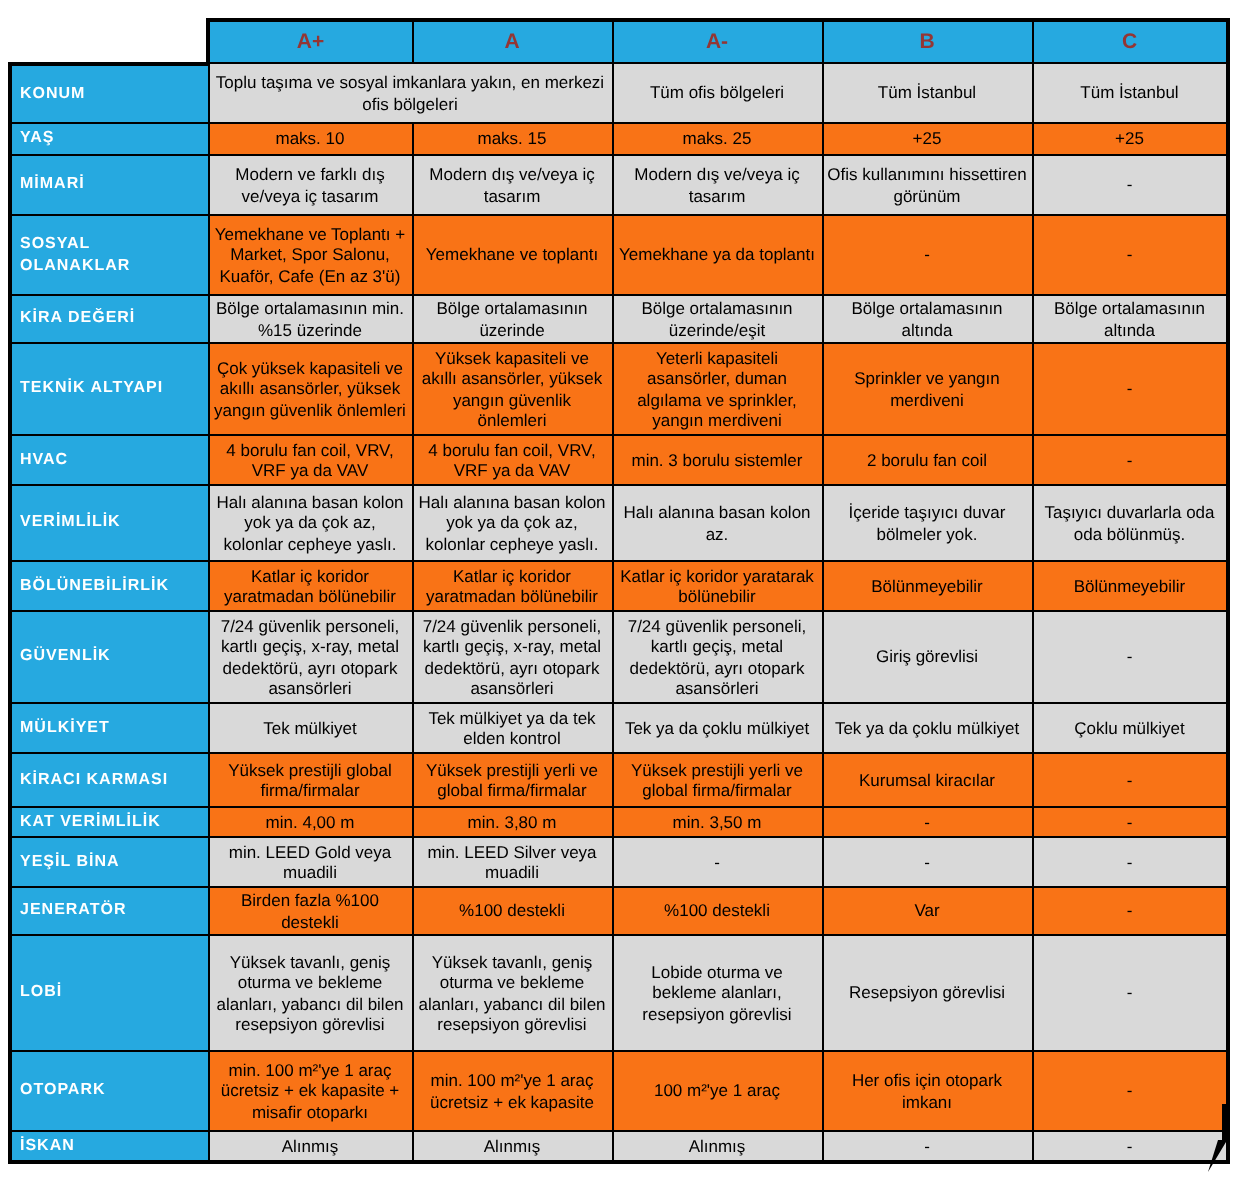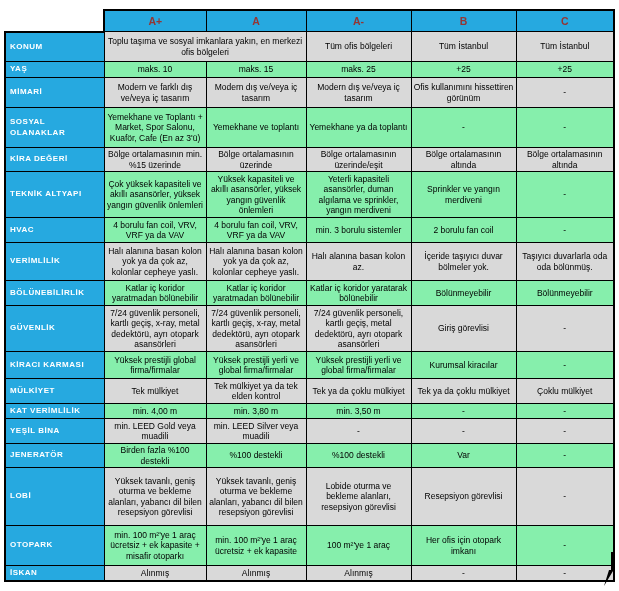--- a/index.html
+++ b/index.html
@@ -28,21 +28,21 @@
   th:last-child,td:last-child{border-right-width:2px;}
   tbody td.rowlabel{
     background:var(--accent);
     color:#fff;font-weight:bold;text-align:left;
     padding-left:4px;font-size:8px;letter-spacing:0.5px;
     border-left-width:2px;
   }
   tbody tr:first-child td.rowlabel{border-top-width:2px;}
   tbody tr:last-child td{border-bottom-width:2px;}
   tbody td.gray{background:var(--cell-gray);}
-  tbody td.white{background:#86efac;}
+  tbody td.white{background:#f97316;}
   .ink-mark{position:absolute;left:601px;top:551px;width:16px;height:38px;}
 </style>
 </head>
 <body>
 
 <div class="wrap">
   <table>
     <colgroup>
       <col style="width:99px">
       <col style="width:102px">
@@ -134,35 +134,35 @@
           <td class="white">Bölünmeyebilir</td>
         </tr>
         <tr style="height: 46px;">
           <td class="rowlabel">GÜVENLİK</td>
           <td class="gray">7/24 güvenlik personeli, kartlı geçiş, x-ray, metal dedektörü, ayrı otopark asansörleri</td>
           <td class="gray">7/24 güvenlik personeli, kartlı geçiş, x-ray, metal dedektörü, ayrı otopark asansörleri</td>
           <td class="gray">7/24 güvenlik personeli, kartlı geçiş, metal dedektörü, ayrı otopark asansörleri</td>
           <td class="gray">Giriş görevlisi</td>
           <td class="gray">-</td>
         </tr>
-        <tr style="height: 27px;">
-          <td class="rowlabel">KİRACI KARMASI</td>
-          <td class="white">Yüksek prestijli global firma/firmalar</td>
-          <td class="white">Yüksek prestijli yerli ve global firma/firmalar</td>
-          <td class="white">Yüksek prestijli yerli ve global firma/firmalar</td>
-          <td class="white">Kurumsal kiracılar</td>
-          <td class="white">-</td>
-        </tr>
         <tr style="height: 25px;">
           <td class="rowlabel">MÜLKİYET</td>
           <td class="gray">Tek mülkiyet</td>
           <td class="gray">Tek mülkiyet ya da tek elden kontrol</td>
           <td class="gray">Tek ya da çoklu mülkiyet</td>
           <td class="gray">Tek ya da çoklu mülkiyet</td>
           <td class="gray">Çoklu mülkiyet</td>
+        </tr>
+        <tr style="height: 27px;">
+          <td class="rowlabel">KİRACI KARMASI</td>
+          <td class="white">Yüksek prestijli global firma/firmalar</td>
+          <td class="white">Yüksek prestijli yerli ve global firma/firmalar</td>
+          <td class="white">Yüksek prestijli yerli ve global firma/firmalar</td>
+          <td class="white">Kurumsal kiracılar</td>
+          <td class="white">-</td>
         </tr>
         <tr style="height: 15px;">
           <td class="rowlabel">KAT VERİMLİLİK</td>
           <td class="white">min. 4,00 m</td>
           <td class="white">min. 3,80 m</td>
           <td class="white">min. 3,50 m</td>
           <td class="white">-</td>
           <td class="white">-</td>
         </tr>
         <tr style="height: 25px;">

